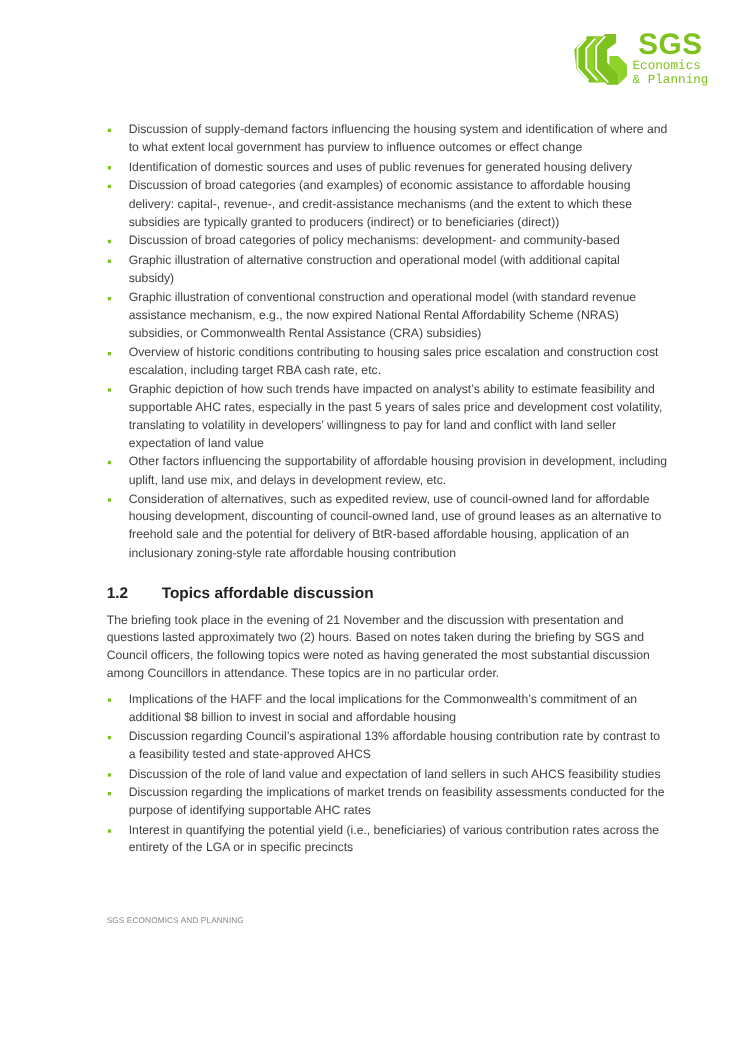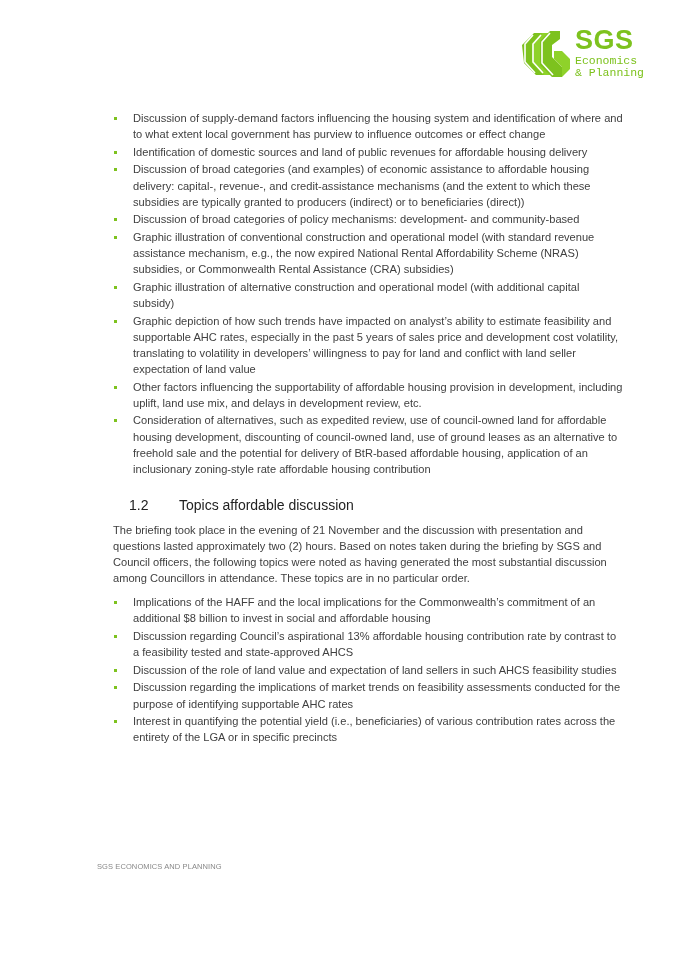--- a/index.html
+++ b/index.html
@@ -36,30 +36,31 @@
       color: #7dc21e;
       line-height: 1;
     }
     .logo-sgs {
       font-family: "Liberation Sans", sans-serif;
       font-weight: bold;
       font-size: 27px;
       letter-spacing: 0.5px;
       display: block;
       margin-bottom: 1px;
+      text-align: center;
     }
     .logo-sub {
       font-family: Liberation Mono, monospace;
       font-size: 11.5px;
       display: block;
       line-height: 12px;
     }
     .content {
       position: absolute;
-      left: 113px;
+      left: 97px;
       top: 110px;
       width: 510px;
     }
     ul.bullets {
       list-style: none;
       margin: 0;
       padding: 0;
     }
     ul.bullets li {
       position: relative;
@@ -73,40 +74,40 @@
       position: absolute;
       left: 1px;
       top: 7px;
       width: 3px;
       height: 3px;
       background: #7dc21e;
     }
     .section-heading {
       margin-top: 20px;
       margin-bottom: 9px;
-      font-weight: normal;
+      font-weight: bold;
       font-size: 14px;
       color: #222;
       display: flex;
-      margin-left: 16px;
+      margin-left: 0;
     }
     .section-heading .num {
       width: 50px;
       display: inline-block;
     }
     .para {
       font-size: 11.1px;
       line-height: 16.1px;
       color: #404040;
       margin: 0 0 8px 0;
     }
     .footer {
       position: absolute;
       left: 97px;
-      top: 862px;
+      top: 832px;
       font-size: 7.5px;
       color: #888;
       letter-spacing: 0.1px;
     }
   </style>
 </head>
 <body>
 
 <div class="logo">
   <svg class="logo-mark" viewBox="0 0 52 52">
@@ -125,25 +126,26 @@
   <div class="logo-text">
     <span class="logo-sgs">SGS</span>
     <span class="logo-sub">Economics</span>
     <span class="logo-sub">&amp; Planning</span>
   </div>
 </div>
 
 <div class="content">
   <ul class="bullets">
     <li><span class="dot"></span><span>Discussion of supply-demand factors influencing the housing system and identification of where and to what extent local government has purview to influence outcomes or effect change</span></li>
-    <li><span class="dot"></span><span>Identification of domestic sources and land of public revenues for affordable housing delivery</span></li>
+    <li><span class="dot"></span><span>Identification of domestic sources and uses of public revenues for generated housing delivery</span></li>
     <li><span class="dot"></span><span>Discussion of broad categories (and examples) of economic assistance to affordable housing delivery: capital-, revenue-, and credit-assistance mechanisms (and the extent to which these subsidies are typically granted to producers (indirect) or to beneficiaries (direct))</span></li>
     <li><span class="dot"></span><span>Discussion of broad categories of policy mechanisms: development- and community-based</span></li>
+    <li><span class="dot"></span><span>Graphic illustration of alternative construction and operational model (with additional capital subsidy)</span></li>
     <li><span class="dot"></span><span>Graphic illustration of conventional construction and operational model (with standard revenue assistance mechanism, e.g., the now expired National Rental Affordability Scheme (NRAS) subsidies, or Commonwealth Rental Assistance (CRA) subsidies)</span></li>
-    <li><span class="dot"></span><span>Graphic illustration of alternative construction and operational model (with additional capital subsidy)</span></li>
+    <li><span class="dot"></span><span>Overview of historic conditions contributing to housing sales price escalation and construction cost escalation, including target RBA cash rate, etc.</span></li>
     <li><span class="dot"></span><span>Graphic depiction of how such trends have impacted on analyst’s ability to estimate feasibility and supportable AHC rates, especially in the past 5 years of sales price and development cost volatility, translating to volatility in developers’ willingness to pay for land and conflict with land seller expectation of land value</span></li>
     <li><span class="dot"></span><span>Other factors influencing the supportability of affordable housing provision in development, including uplift, land use mix, and delays in development review, etc.</span></li>
     <li><span class="dot"></span><span>Consideration of alternatives, such as expedited review, use of council-owned land for affordable housing development, discounting of council-owned land, use of ground leases as an alternative to freehold sale and the potential for delivery of BtR-based affordable housing, application of an inclusionary zoning-style rate affordable housing contribution</span></li>
   </ul>
 
   <h2 class="section-heading">
     <span class="num">1.2</span>
     <span>Topics affordable discussion</span>
   </h2>
 

